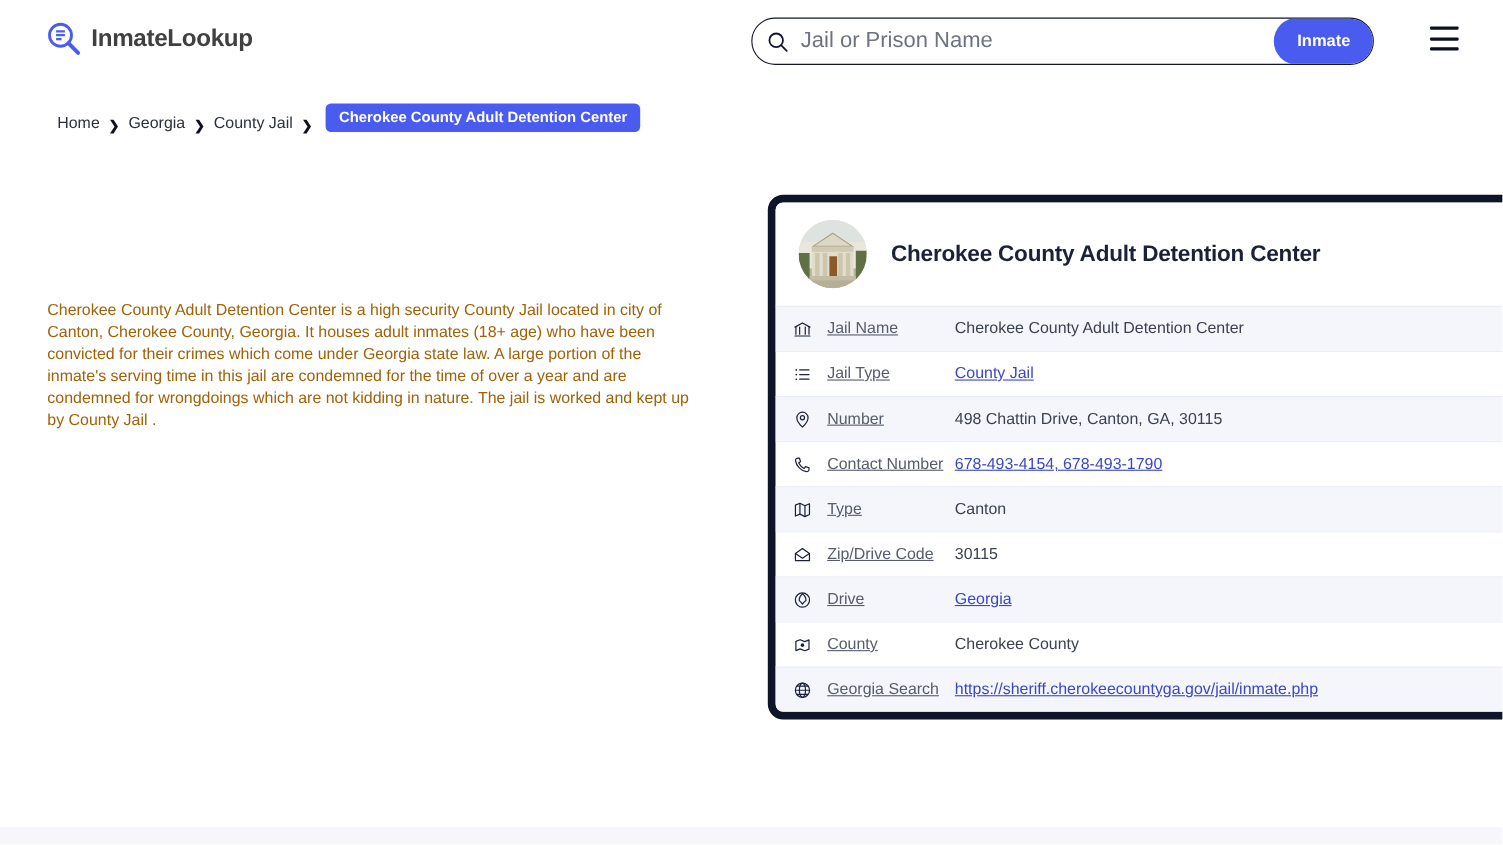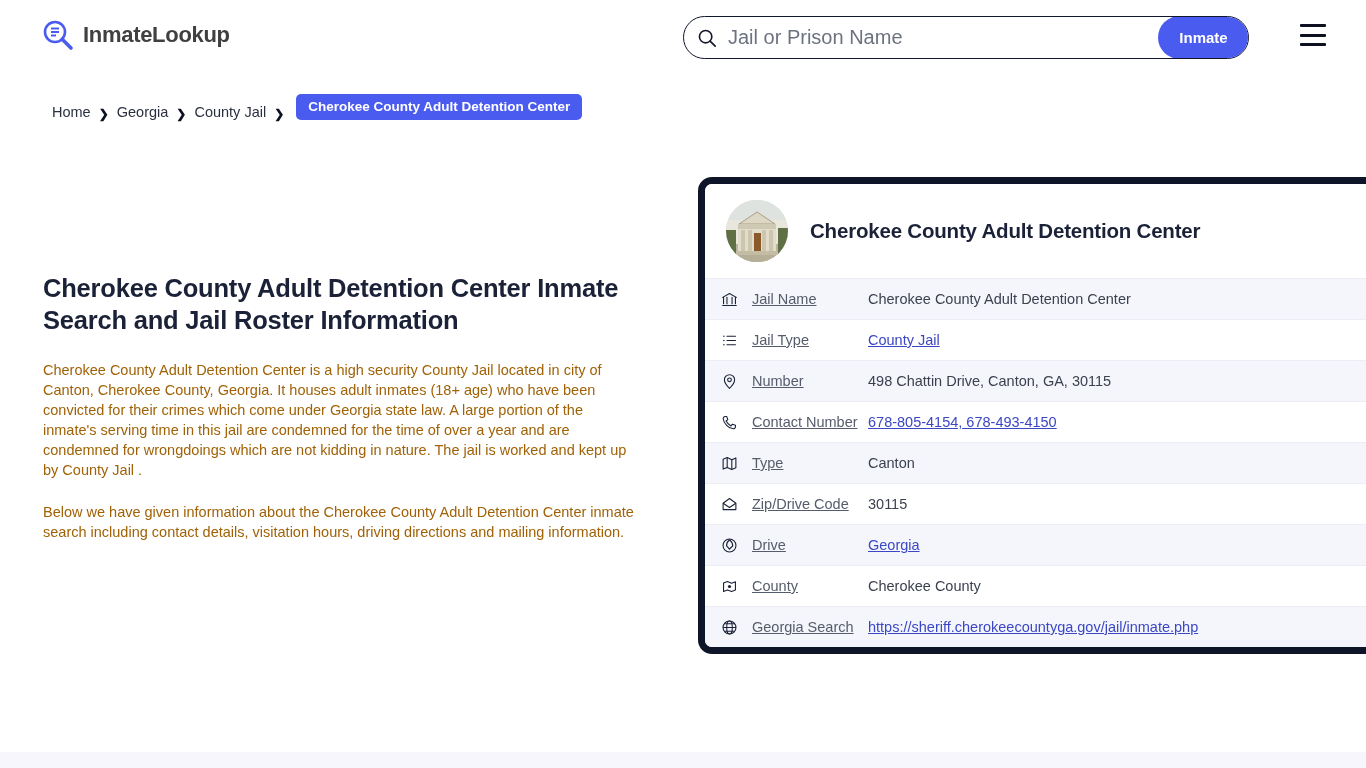--- a/index.html
+++ b/index.html
@@ -268,23 +268,21 @@
     <a class="crumb" href="#">Home</a>
     <span class="crumb-sep">❯</span>
     <a class="crumb" href="#">Georgia</a>
     <span class="crumb-sep">❯</span>
     <a class="crumb" href="#">County Jail</a>
     <span class="crumb-sep">❯</span>
     <span class="crumb-current">Cherokee County Adult Detention Center</span>
   </nav>
 
   <div class="left-col">
-    <h1 class="page-title">Cherokee County Adult Detention Center Inmate Search and Jail Roster Information</h1>
     <p class="body-para">Cherokee County Adult Detention Center is a high security County Jail located in city of Canton, Cherokee County, Georgia. It houses adult inmates (18+ age) who have been convicted for their crimes which come under Georgia state law. A large portion of the inmate's serving time in this jail are condemned for the time of over a year and are condemned for wrongdoings which are not kidding in nature. The jail is worked and kept up by County Jail .</p>
-    <p class="body-para">Below we have given information about the Cherokee County Adult Detention Center inmate search including contact details, visitation hours, driving directions and mailing information.</p>
   </div>
 
   <div class="info-card">
 
     <div class="card-head">
       <div class="card-avatar">
         <svg viewBox="0 0 62 62" width="62" height="62" aria-hidden="true">
           <rect width="62" height="62" fill="#e8e6dd"></rect>
           <rect x="0" y="0" width="62" height="20" fill="#dfe3e0"></rect>
           <rect x="0" y="44" width="62" height="18" fill="#b9b49f"></rect>
@@ -352,21 +350,21 @@
       </div>
 
       <div class="detail-row">
         <span class="row-icon">
           <svg viewBox="0 0 20 20" width="17" height="17" fill="none" stroke="#1b2238" stroke-width="1.3" stroke-linecap="round" stroke-linejoin="round">
             <path d="M5 3 C3.5 3 2.5 4.2 2.6 5.6 C3.1 11 8.8 16.8 14.3 17.4 C15.7 17.5 17 16.5 17 15 L17 13.2 L13.4 12 L11.8 14 C9.6 12.9 7.1 10.4 6 8.2 L8 6.6 L6.8 3 Z"></path>
           </svg>
         </span>
         <span class="row-label">Contact Number</span>
         <span class="row-value">
-          <a href="#">678-805-4154, 678-493-4150</a>
+          <a href="#">678-493-4154, 678-493-1790</a>
         </span>
       </div>
 
       <div class="detail-row alt">
         <span class="row-icon">
           <svg viewBox="0 0 20 20" width="17" height="17" fill="none" stroke="#1b2238" stroke-width="1.3" stroke-linejoin="round">
             <path d="M2.5 5 L7.3 3 L12.7 5.6 L17.5 3.4 V15 L12.7 17.2 L7.3 14.6 L2.5 16.6 Z"></path>
             <path d="M7.3 3 V14.6"></path>
               <path d="M12.7 5.6 V17.2"></path>
           </svg>

